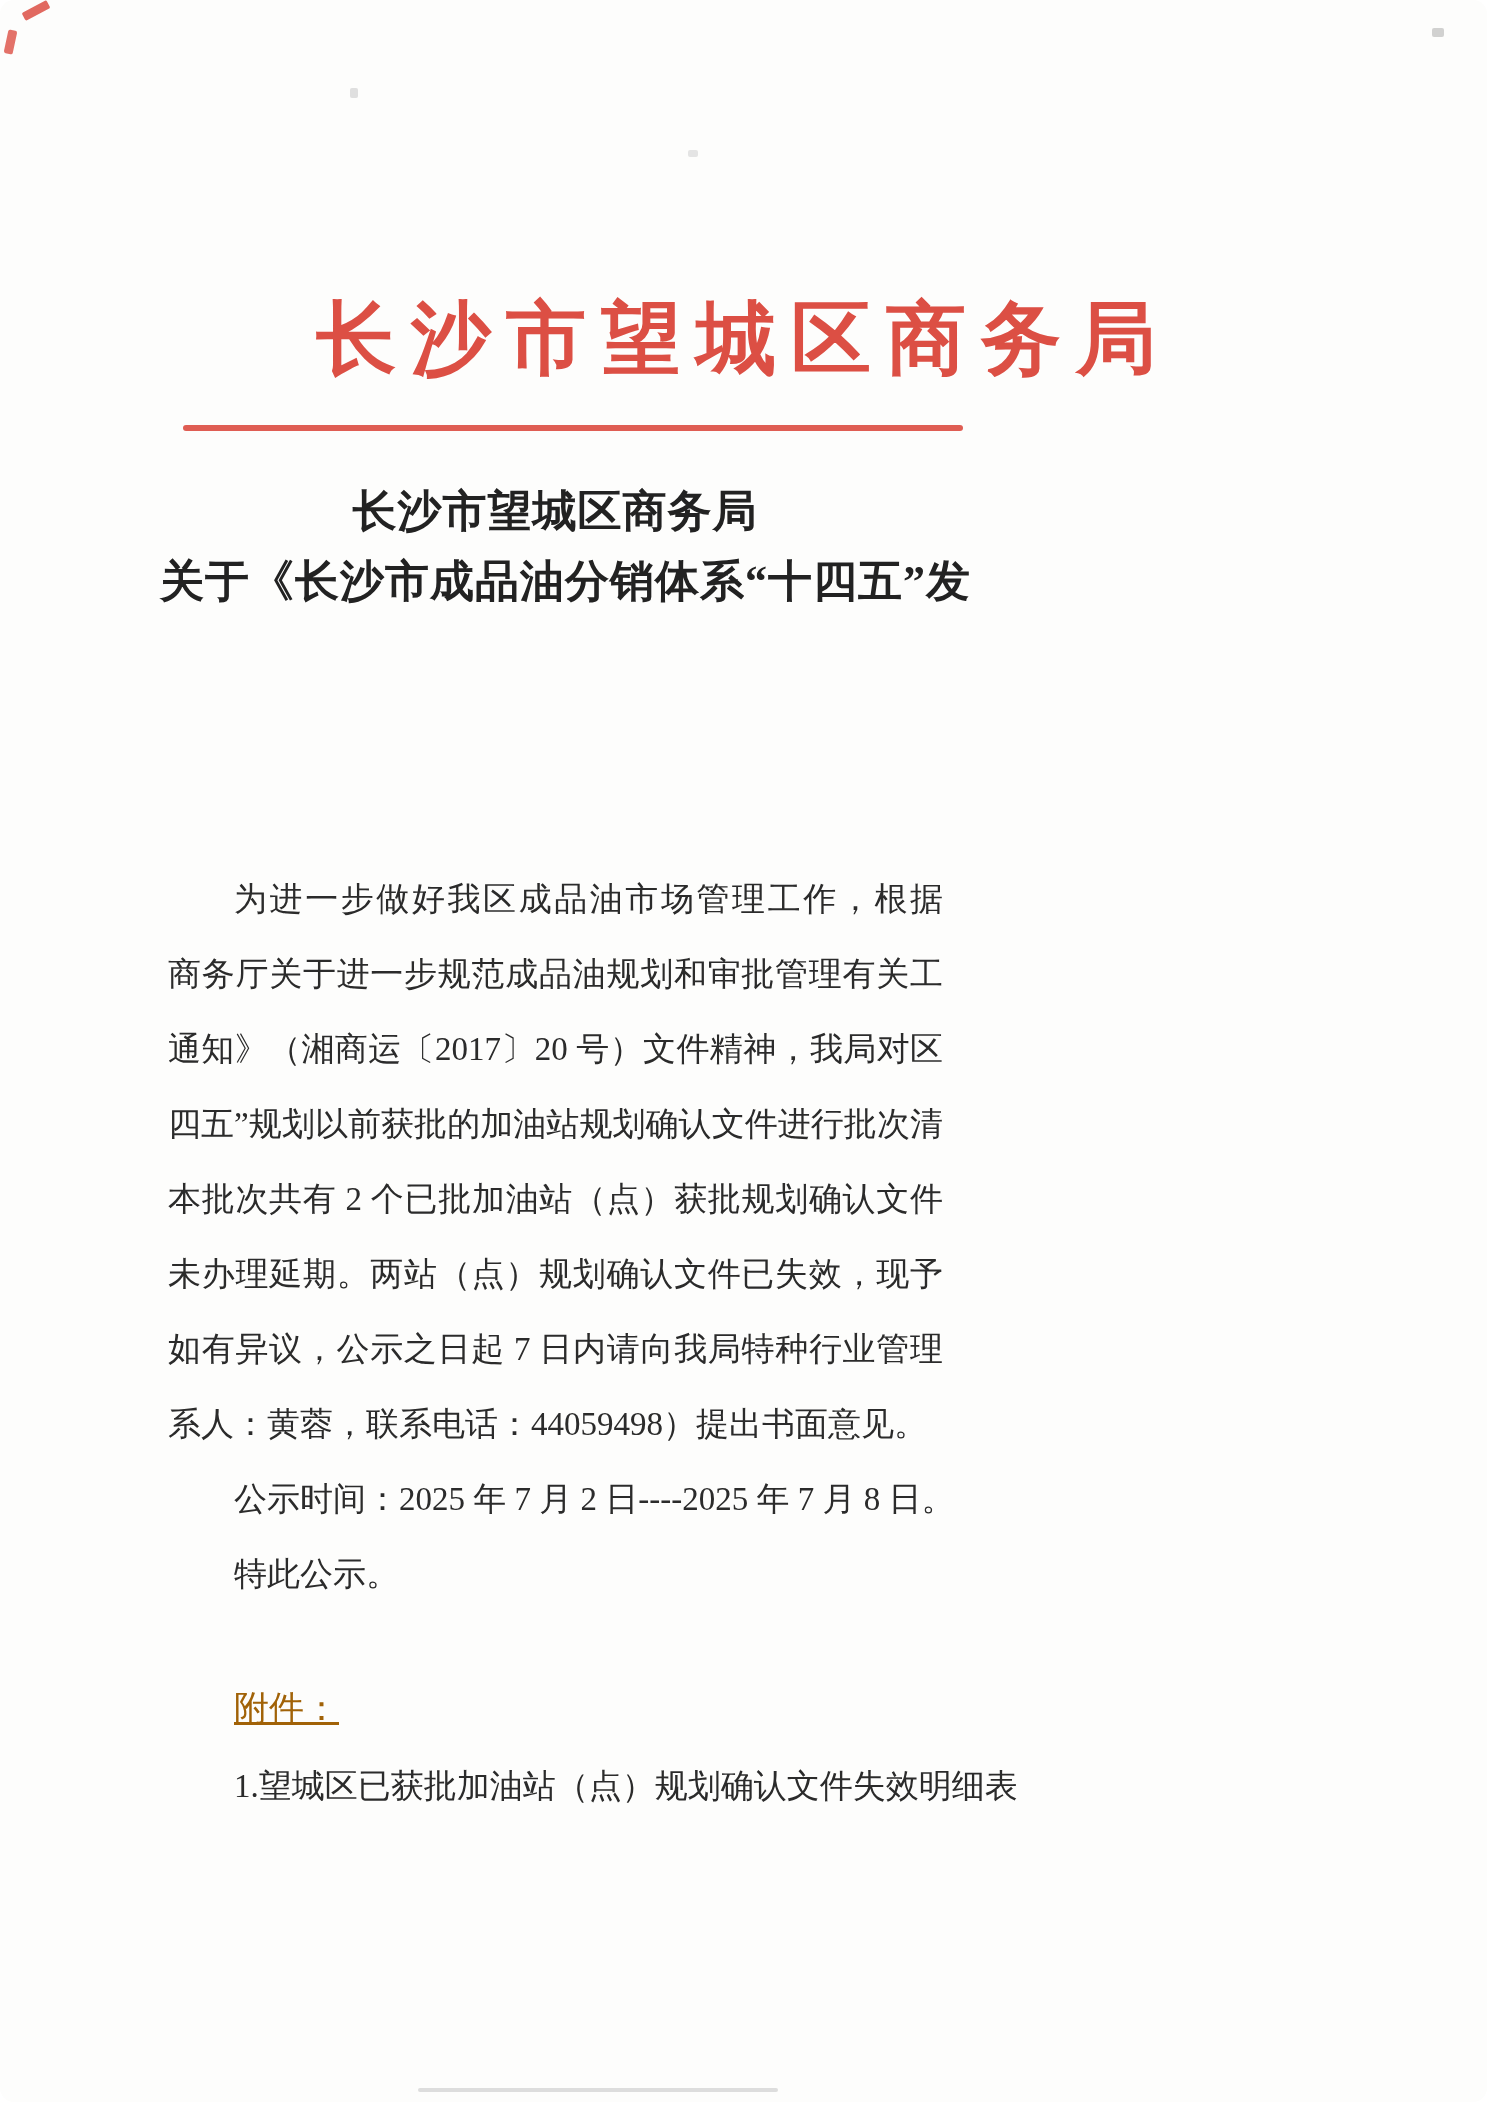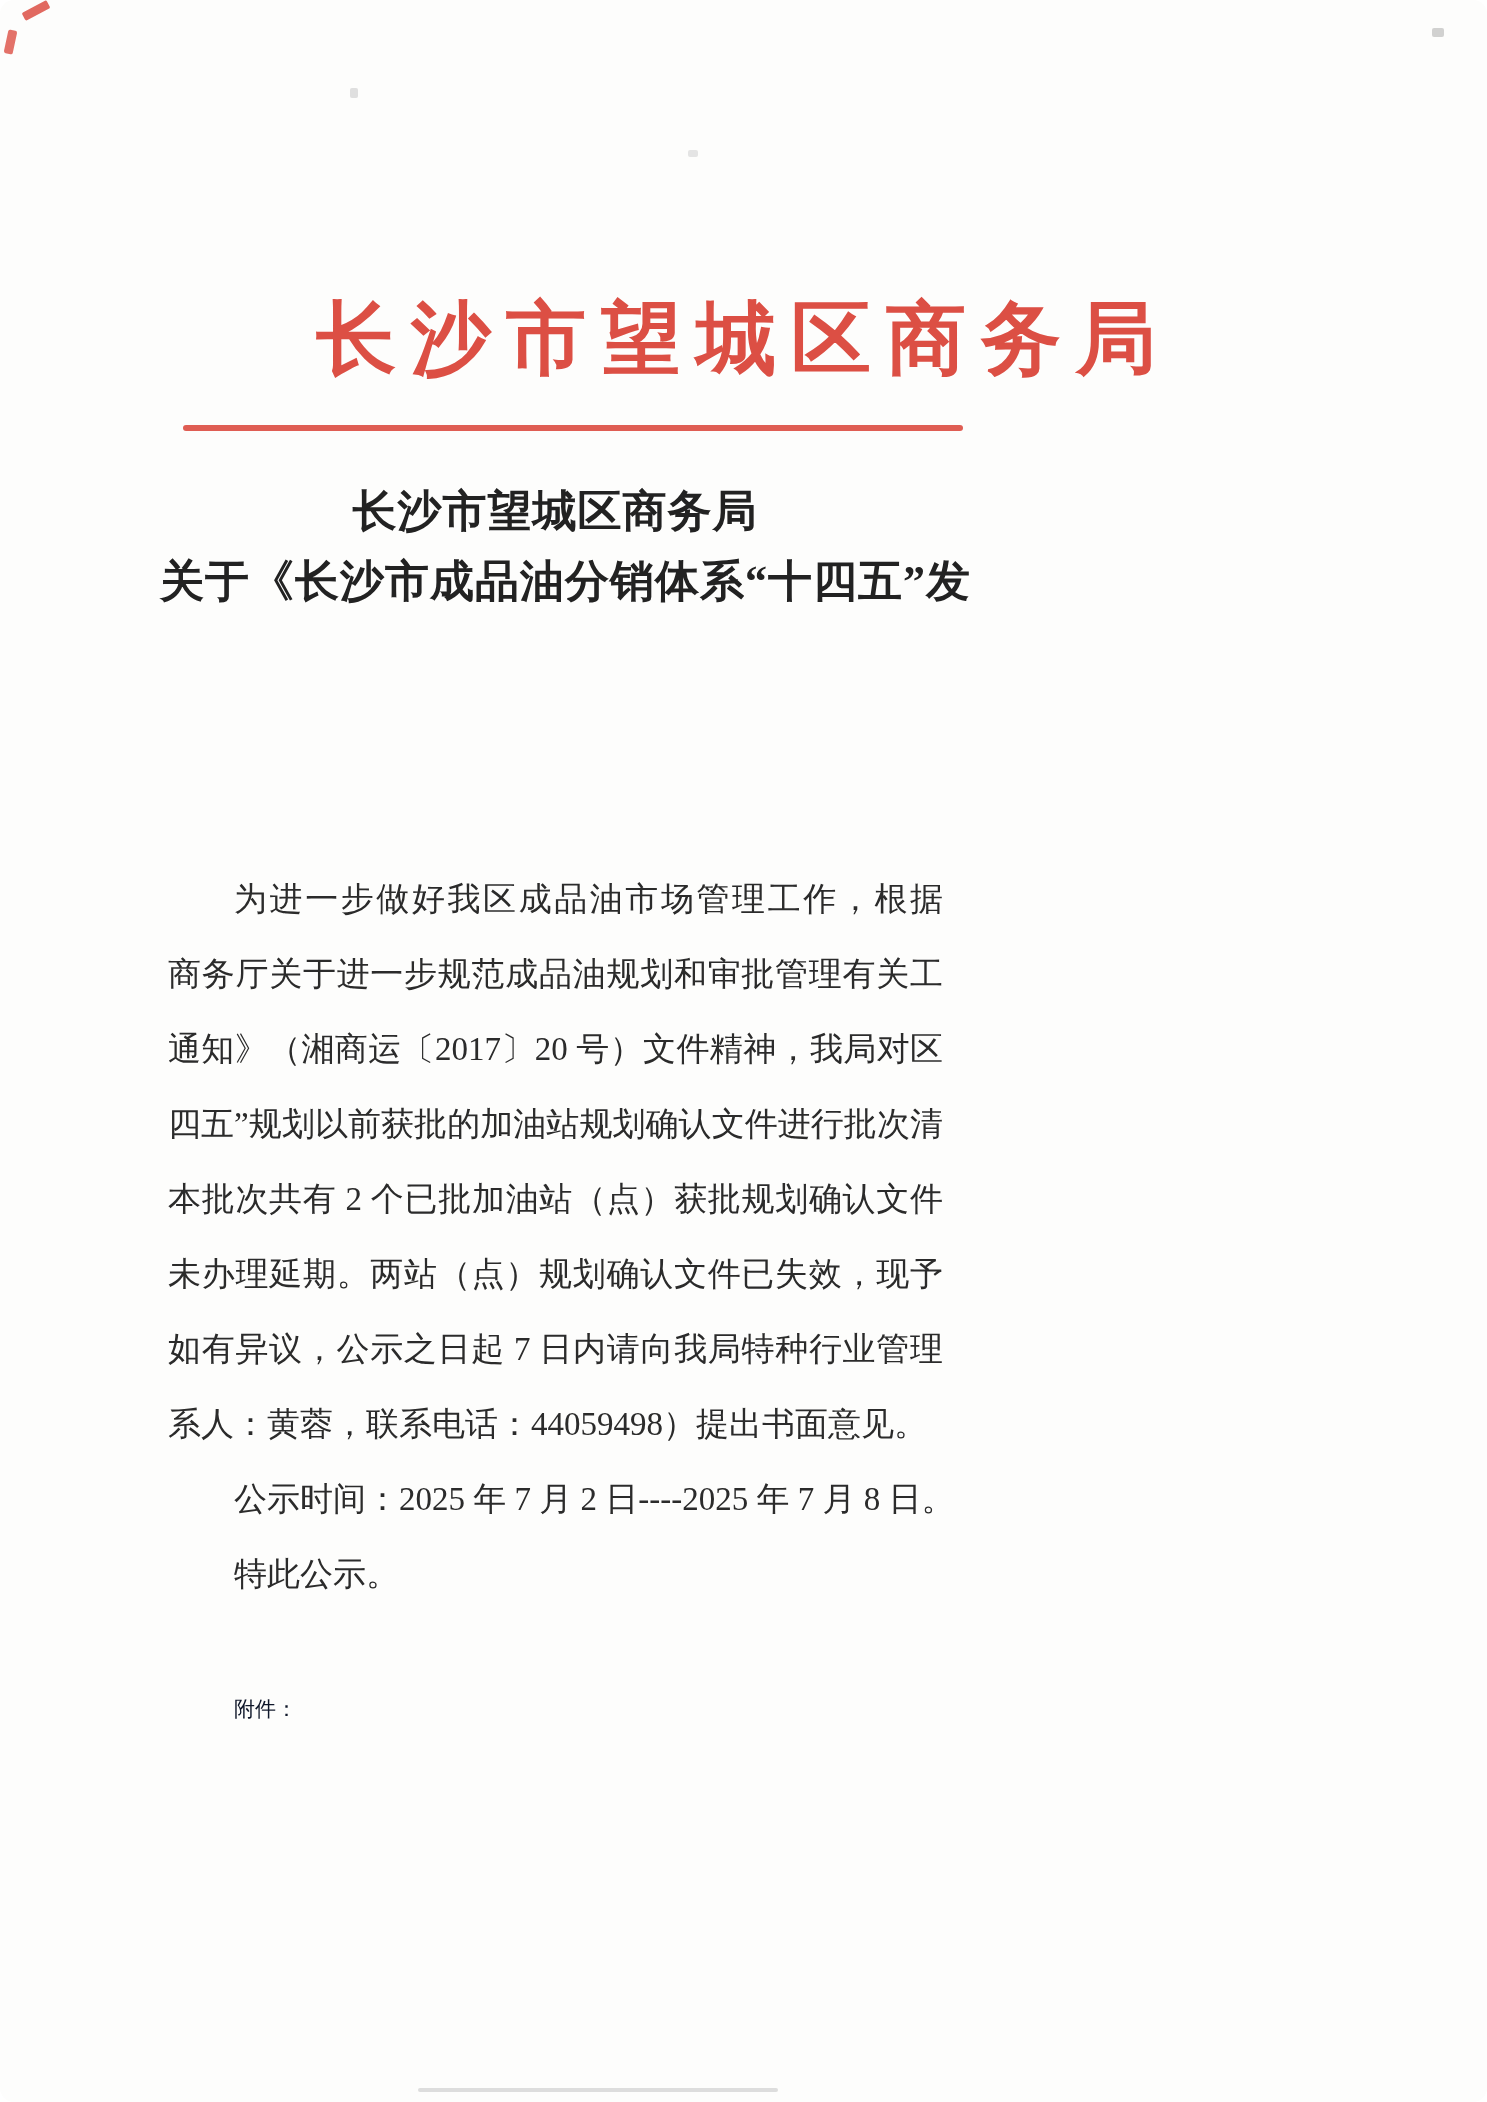--- a/index.html
+++ b/index.html
@@ -77,24 +77,25 @@
     text-align-last: justify;
     overflow: hidden;
   }
   .b-line.indent { padding-left: 66px; }
 
   
   .attachment-label {
     position: absolute;
     top: 1685px;
     left: 234px;
-    font-size: 21px;
+    font-size: 35px;
     line-height: 48px;
-    color: #0f172a;
+    color: #a16207;
     white-space: nowrap;
+    text-decoration: underline;
   }
   .attachment-item {
     position: absolute;
     top: 1762px;
     left: 234px;
     font-size: 33px;
     line-height: 48px;
     color: #2b2b2b;
     white-space: nowrap;
   }
@@ -148,14 +149,15 @@
     <div class="b-line justify">四五”规划以前获批的加油站规划确认文件进行批次清理，</div>
     <div class="b-line justify">本批次共有 2 个已批加油站（点）获批规划确认文件后一直</div>
     <div class="b-line justify">未办理延期。两站（点）规划确认文件已失效，现予以公示。</div>
     <div class="b-line justify">如有异议，公示之日起 7 日内请向我局特种行业管理科（联</div>
     <div class="b-line">系人：黄蓉，联系电话：44059498）提出书面意见。</div>
     <div class="b-line indent">公示时间：2025 年 7 月 2 日----2025 年 7 月 8 日。</div>
     <div class="b-line indent">特此公示。</div>
   </div>
 
   <div class="attachment-label">附件：</div>
+  <div class="attachment-item">1.望城区已获批加油站（点）规划确认文件失效明细表</div>
 
 </div>
 
 </body></html>

